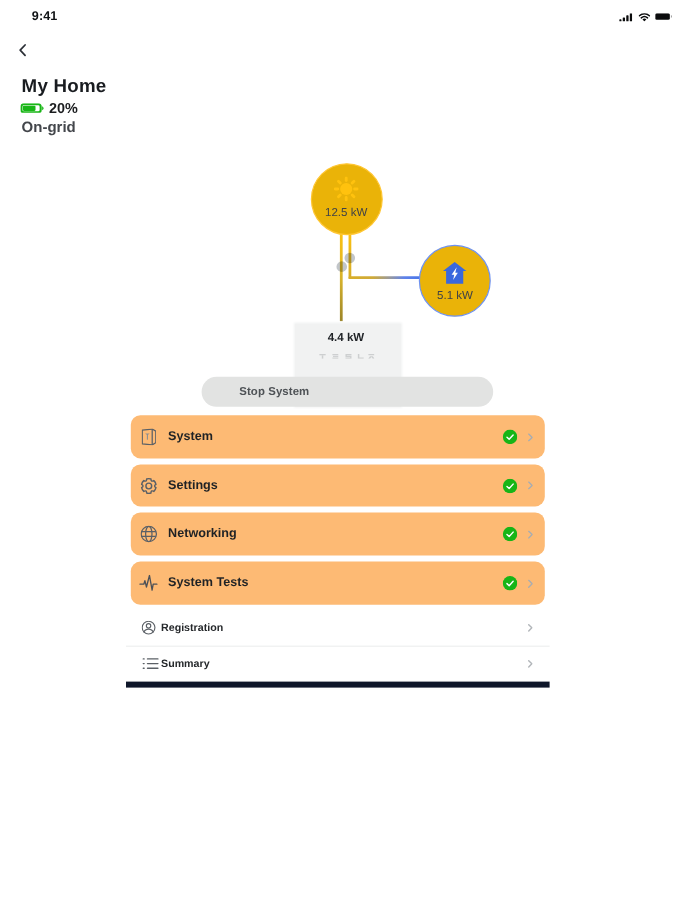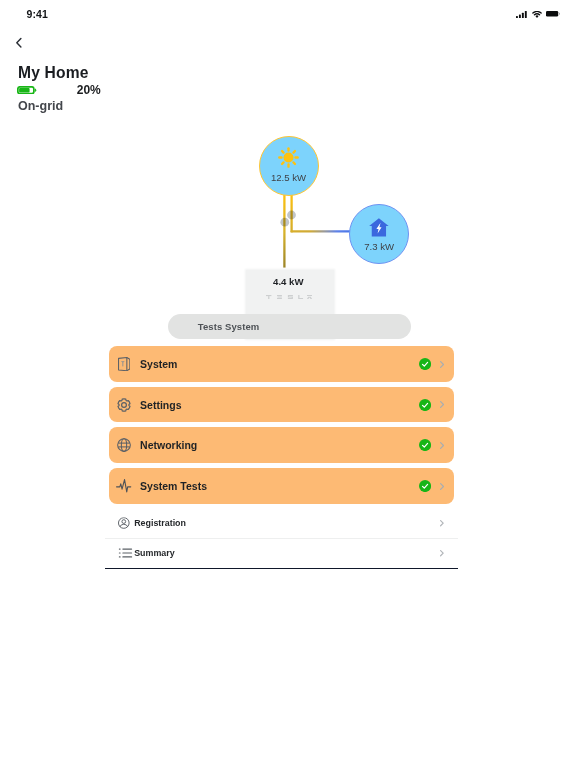--- a/index.html
+++ b/index.html
@@ -11,32 +11,32 @@
   .sb-time{position:absolute;left:26.5px;top:8.5px;font-size:10.5px;font-weight:700;color:#111316;letter-spacing:0.1px;line-height:10px;}
   .sb-icons{position:absolute;left:516px;top:11px;display:flex;align-items:flex-end;}
   .sb-icons .sig{margin-right:4.5px;}
   .sb-icons .wifi{margin-right:4.5px;}
 
   
   .backbtn{position:absolute;left:16.1px;top:33.6px;width:5px;height:9px;}
 
   
   .title{position:absolute;left:18px;top:64.5px;font-size:15.6px;font-weight:600;color:#191c20;letter-spacing:0.2px;line-height:16px;}
-  .batt-row{position:absolute;left:17.2px;top:85.4px;display:flex;align-items:flex-start;gap:36px;}
+  .batt-row{position:absolute;left:17.2px;top:85.4px;display:flex;align-items:flex-start;}
   .batt-row svg{margin-right:4.2px;margin-top:0.2px;}
   .batt-pct{font-size:12px;font-weight:700;color:#1b1d1f;line-height:8.6px;margin-top:0.6px;}
   .ongrid{position:absolute;left:18px;top:99.7px;font-size:12.5px;color:#43464b;line-height:12px;font-weight:bold;}
 
   
   .diagram{position:absolute;left:0;top:0;width:576px;height:350px;}
   .flow{position:absolute;left:0;top:0;}
   .pw{position:absolute;left:245.8px;top:270.1px;width:87.8px;height:69px;background:#f1f2f2;box-shadow:0 0 2px 1px #f1f2f2;}
   .pw-kw{position:absolute;left:0;top:7.2px;width:85px;text-align:center;font-size:9.6px;font-weight:600;color:#1f2226;line-height:10px;}
   .pw-brand{position:absolute;left:20.3px;top:24.9px;}
-  .node{position:absolute;width:60px;height:60px;border-radius:50%;background:#7dd3fc;box-sizing:border-box;border:1.15px solid #ccc;display:flex;flex-direction:column;align-items:center;}
+  .node{position:absolute;width:60px;height:60px;border-radius:50%;background:#eab308;box-sizing:border-box;border:1.15px solid #ccc;display:flex;flex-direction:column;align-items:center;}
   .node .n-ic{margin-top:9.9px;}
   .node .lbl{font-size:9.6px;color:#3f4247;line-height:11px;}
   .node-solar{left:258.5px;top:135.8px;border-color:#ffc633;}
   .node-solar .lbl{margin-top:4.6px;}
   .node-grid{left:169.2px;top:203.8px;border-color:#93979b;}
   .node-grid .n-ic{margin-top:9.2px;}
   .node-grid .lbl{margin-top:1.5px;}
   .node-home{left:349.2px;top:204.2px;border-color:#6e92f2;}
   .node-home .n-ic{margin-top:13.2px;}
   .node-home .lbl{margin-top:3.8px;}
@@ -50,21 +50,21 @@
   
   .cards{position:absolute;left:108.7px;top:346px;width:345.1px;}
   .card{height:35.8px;border-radius:8px;background:#fdba74;margin-bottom:4.9px;position:relative;}
   .card .ic{position:absolute;left:6.3px;top:50%;transform:translateY(-50%);width:18px;height:18px;display:flex;align-items:center;justify-content:center;}
   .card .nm{position:absolute;left:31.4px;top:50%;transform:translateY(-50%);font-size:10.5px;font-weight:600;color:#1f2225;line-height:11px;}
   .card .ok{position:absolute;left:310px;top:11.9px;height:12.1px;line-height:0;}
   .card .chv{position:absolute;left:331.4px;top:14.8px;height:7px;line-height:0;}
 
   .rows{position:absolute;left:104.7px;top:508.9px;width:353.5px;}
   .row{height:28.9px;position:relative;border-bottom:0.8px solid #eeefef;}
-  .row:last-child{border-bottom:1px solid #0f172a;}
+  .row:last-child{border-bottom:5px solid #0f172a;}
   .row .ic{position:absolute;left:13.3px;top:50%;transform:translateY(-50%);display:flex;align-items:center;line-height:0;}
   .row .nm{position:absolute;left:29.5px;top:50%;transform:translateY(-50%);font-size:8.9px;font-weight:600;color:#25282b;line-height:9px;}
   .row .chv{position:absolute;left:335.6px;top:11.35px;height:6.6px;line-height:0;}
 </style>
 </head>
 <body>
 
 <div class="app">
 
   <div class="statusbar">
@@ -178,26 +178,26 @@
       </svg>
       <div class="lbl">12.5 kW</div>
     </div>
 
 
     <div class="node node-home">
       <svg class="n-ic" width="19.8" height="18.8" viewBox="0 0 19.8 18.8">
         <path d="M9.9 0.35 L19.65 7.9 L17.05 7.9 L17.05 18.45 L2.75 18.45 L2.75 7.9 L0.15 7.9 Z" fill="#3a68de"></path>
         <path d="M11.55 4.8 L7.35 10.95 L9.55 10.95 L8.6 15.4 L12.55 9.35 L10.4 9.35 Z" fill="#ffffff"></path>
       </svg>
-      <div class="lbl">7.3 kW</div>
+      <div class="lbl">5.1 kW</div>
     </div>
   </div>
 
   <div class="toggle">
-    <div class="opt opt-left">Tests System</div>
+    <div class="opt opt-left">Stop System</div>
   </div>
 
   <div class="cards">
       <div class="card">
         <span class="ic">
           <svg width="12.4" height="14.3" viewBox="0 0 12.4 14.3">
             <g fill="none" stroke="#5b6066" stroke-width="1.05" stroke-linejoin="round">
               <path d="M0.55 1.35 L8.85 0.55 L11.85 2.3 L11.85 11.9 L8.85 13.75 L0.55 12.95 Z"></path>
               <path d="M8.85 0.55 L8.85 13.75"></path>
             </g>

